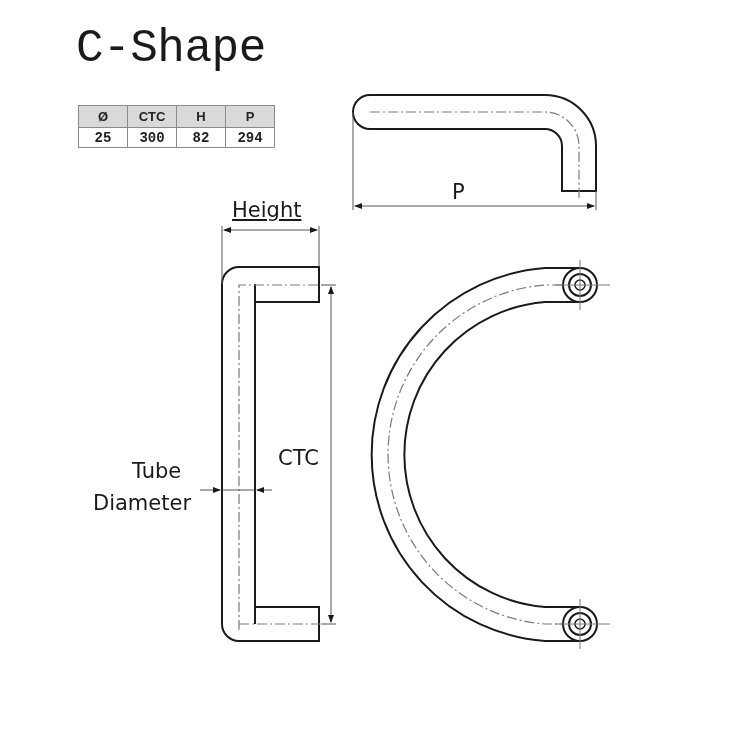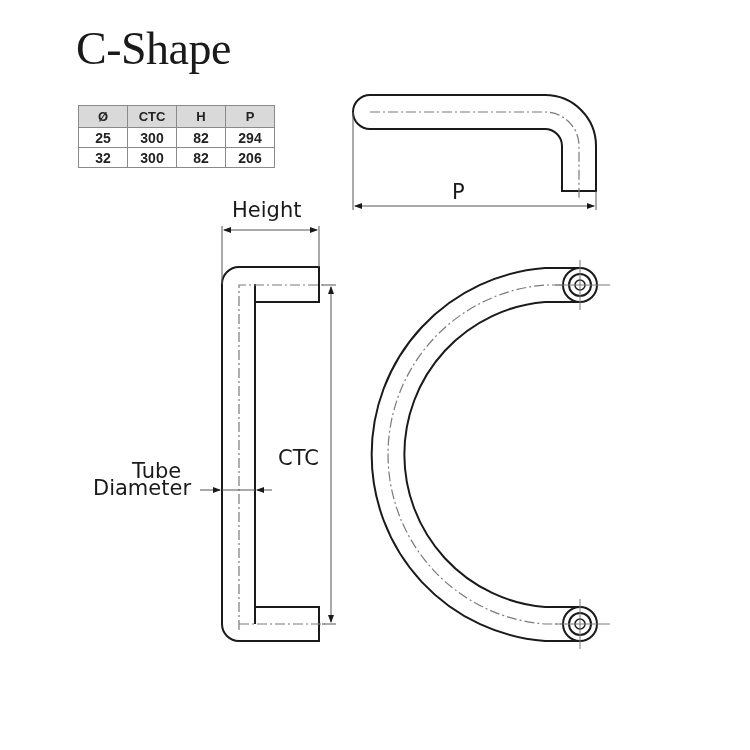--- a/index.html
+++ b/index.html
@@ -1,21 +1,21 @@
 <!DOCTYPE html>
 <html><head>
 <meta charset="utf-8">
 <style>
   html, body { margin:0; padding:0; background:#ffffff; }
   body { width:750px; height:750px; position:relative; overflow:hidden; font-family:"DejaVu Sans", sans-serif; }
-  .title { position:absolute; left:76px; top:26px; font-family:Liberation Serif, serif; font-size:46px; color:#1a1a1a; letter-spacing:-0.5px; line-height:1; }
+  .title { position:absolute; left:76px; top:26px; font-family:Liberation Mono, monospace; font-size:46px; color:#1a1a1a; letter-spacing:-0.5px; line-height:1; }
   .spec-table { position:absolute; left:78px; top:105px; border-collapse:collapse; }
   .spec-table th, .spec-table td { border:1px solid #8a8a8a; width:48px; text-align:center; padding:0; }
   .spec-table th { background:#d9d9d9; font-family:"Liberation Sans", sans-serif; font-size:13px; font-weight:bold; height:21px; color:#222; }
-  .spec-table td { background:#ffffff; font-family:Liberation Sans, sans-serif; font-size:14px; font-weight:bold; height:19px; color:#222; }
+  .spec-table td { background:#ffffff; font-family:Liberation Mono, monospace; font-size:14px; font-weight:bold; height:19px; color:#222; }
   .label { position:absolute; font-family:"DejaVu Sans", sans-serif; color:#1a1a1a; font-size:21px; line-height:1; }
   svg.drawing { position:absolute; left:0; top:0; }
 </style>
 </head>
 <body>
 
 <div class="title">C-Shape</div>
 
 <table class="spec-table">
   <thead>
@@ -25,26 +25,20 @@
       <th>H</th>
       <th>P</th>
     </tr>
   </thead>
   <tbody>
     <tr>
       <td>25</td>
       <td>300</td>
       <td>82</td>
       <td>294</td>
-    </tr>
-    <tr>
-      <td>32</td>
-      <td>300</td>
-      <td>82</td>
-      <td>206</td>
     </tr>
   </tbody>
 </table>
 
 <svg class="drawing" width="750" height="750" viewBox="0 0 750 750">
   <defs>
     <marker id="arr" markerWidth="8" markerHeight="6" refX="7" refY="3" orient="auto-start-reverse" markerUnits="userSpaceOnUse">
       <path d="M0,0 L8,3 L0,6 Z" fill="#1a1a1a"></path>
     </marker>
   </defs>
@@ -98,16 +92,16 @@
   <g>
     <circle cx="580" cy="624" r="17" fill="#fff" stroke="#1a1a1a" stroke-width="2"></circle>
     <circle cx="580" cy="624" r="11" fill="none" stroke="#1a1a1a" stroke-width="2"></circle>
     <circle cx="580" cy="624" r="5" fill="none" stroke="#1a1a1a" stroke-width="1.5"></circle>
     <line x1="580" y1="599" x2="580" y2="649" stroke="#7a7a7a" stroke-width="1"></line>
     <line x1="555" y1="624" x2="610" y2="624" stroke="#7a7a7a" stroke-width="1"></line>
   </g>
 </svg>
 
 <div class="label" style="left:452px; top:182px;">P</div>
-<div class="label" style="left:232px; top:200px;">Height</div>
+<div class="label" style="left:232px; top:200px;text-decoration:underline;">Height</div>
 <div class="label" style="left:278px; top:448px;">CTC</div>
 <div class="label" style="left:132px; top:461px;">Tube</div>
-<div class="label" style="left:93px; top:478px;">Diameter</div>
+<div class="label" style="left:93px; top:493px;">Diameter</div>
 
 </body></html>

